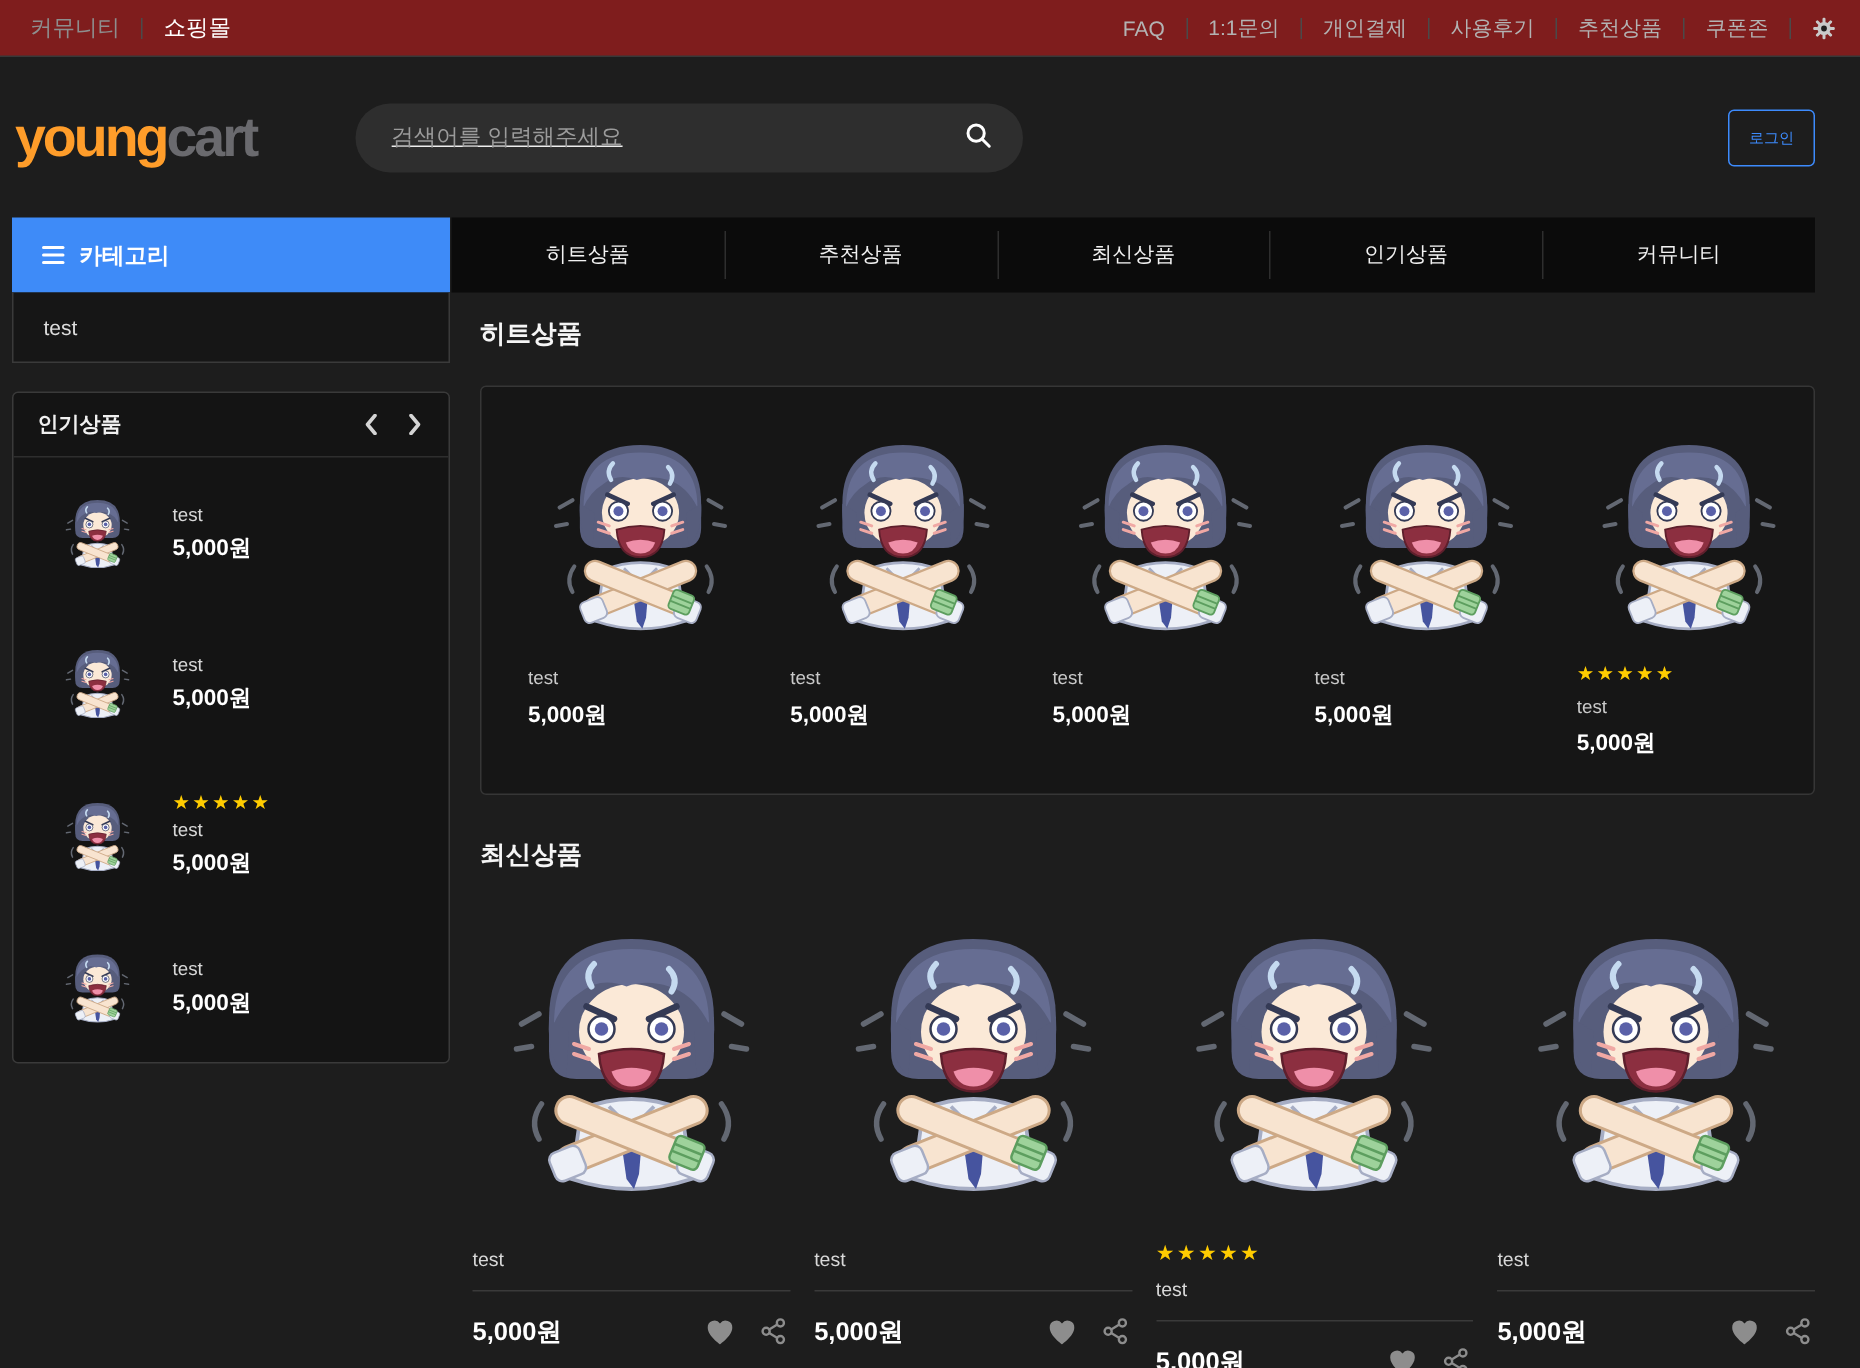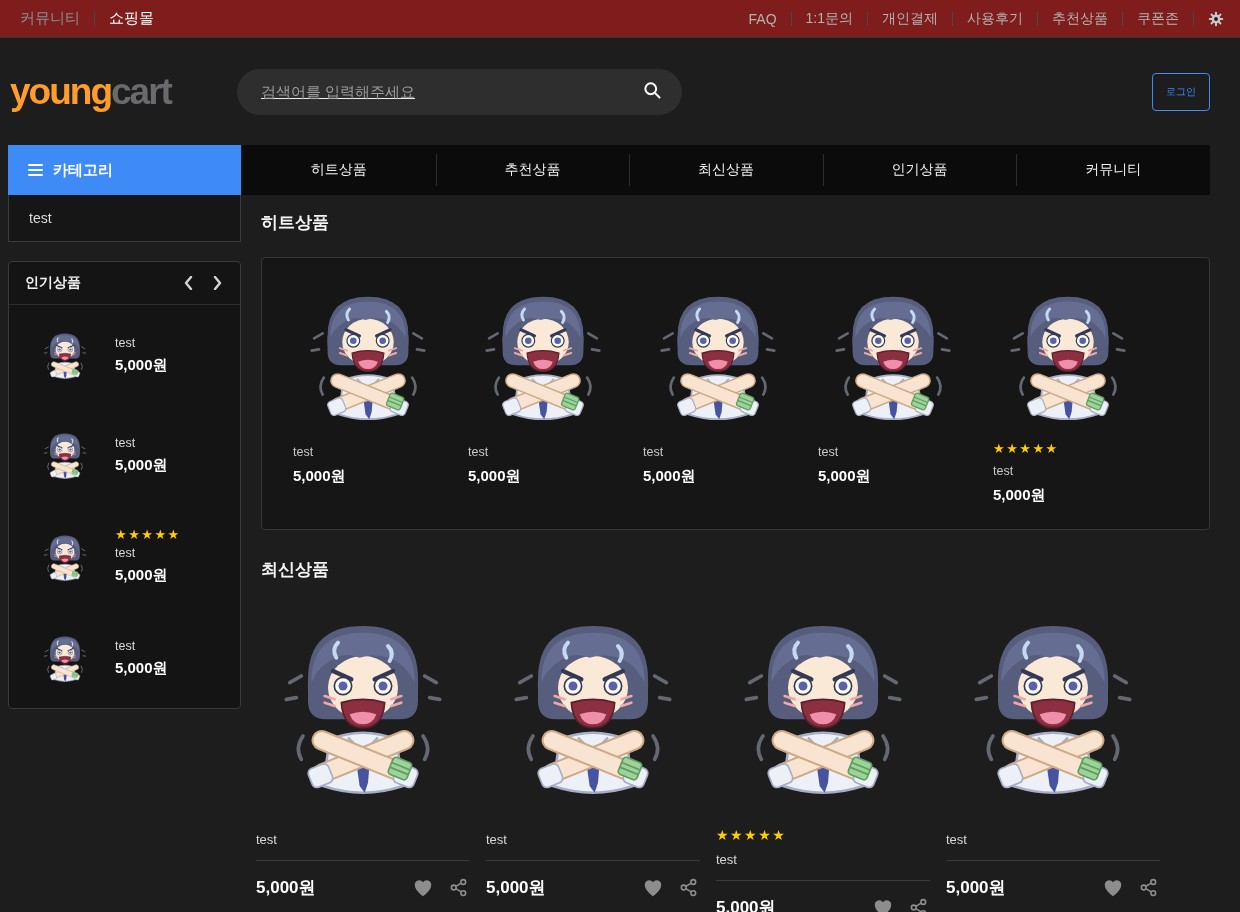--- a/index.html
+++ b/index.html
@@ -30,21 +30,21 @@
     display:flex;align-items:center;padding:0 18px 0 22px;box-sizing:border-box;text-decoration:underline;}
   .search input{flex:1;background:transparent;border:none;outline:none;color:#ddd;font-size:15px;}
   .search input::placeholder{color:#9b9b9b;}
   .search-btn{background:none;border:none;padding:2px;cursor:pointer;display:flex;}
   .login-btn{margin-left:auto;min-width:58px;height:38px;background:transparent;
     border:1px solid #3d8bfd;border-radius:4px;color:#3d8bfd;font-size:10px;cursor:pointer;
     font-family:inherit;}
 
   
   .main-row{display:flex;align-items:flex-start;}
-  .sidebar{width:233px;margin-left:8px;flex:none;}
+  .sidebar{width:292px;margin-left:8px;flex:none;}
   .main{flex:1;margin-left:1px;margin-right:30px;min-width:0;}
 
   
   .cat-header{height:50px;background:#3e8bf8;display:flex;align-items:center;gap:10px;
     padding:0 20px;color:#fff;font-weight:bold;font-size:15px;cursor:pointer;}
   .burger{display:inline-flex;flex-direction:column;gap:3px;width:15px;}
   .burger i{display:block;height:2px;background:#fff;border-radius:1px;}
   .cat-list{background:#161616;border:1px solid #3a3a3a;border-top:none;}
   .cat-item{padding:15px 20px;font-size:14px;color:#ddd;cursor:pointer;}
 

